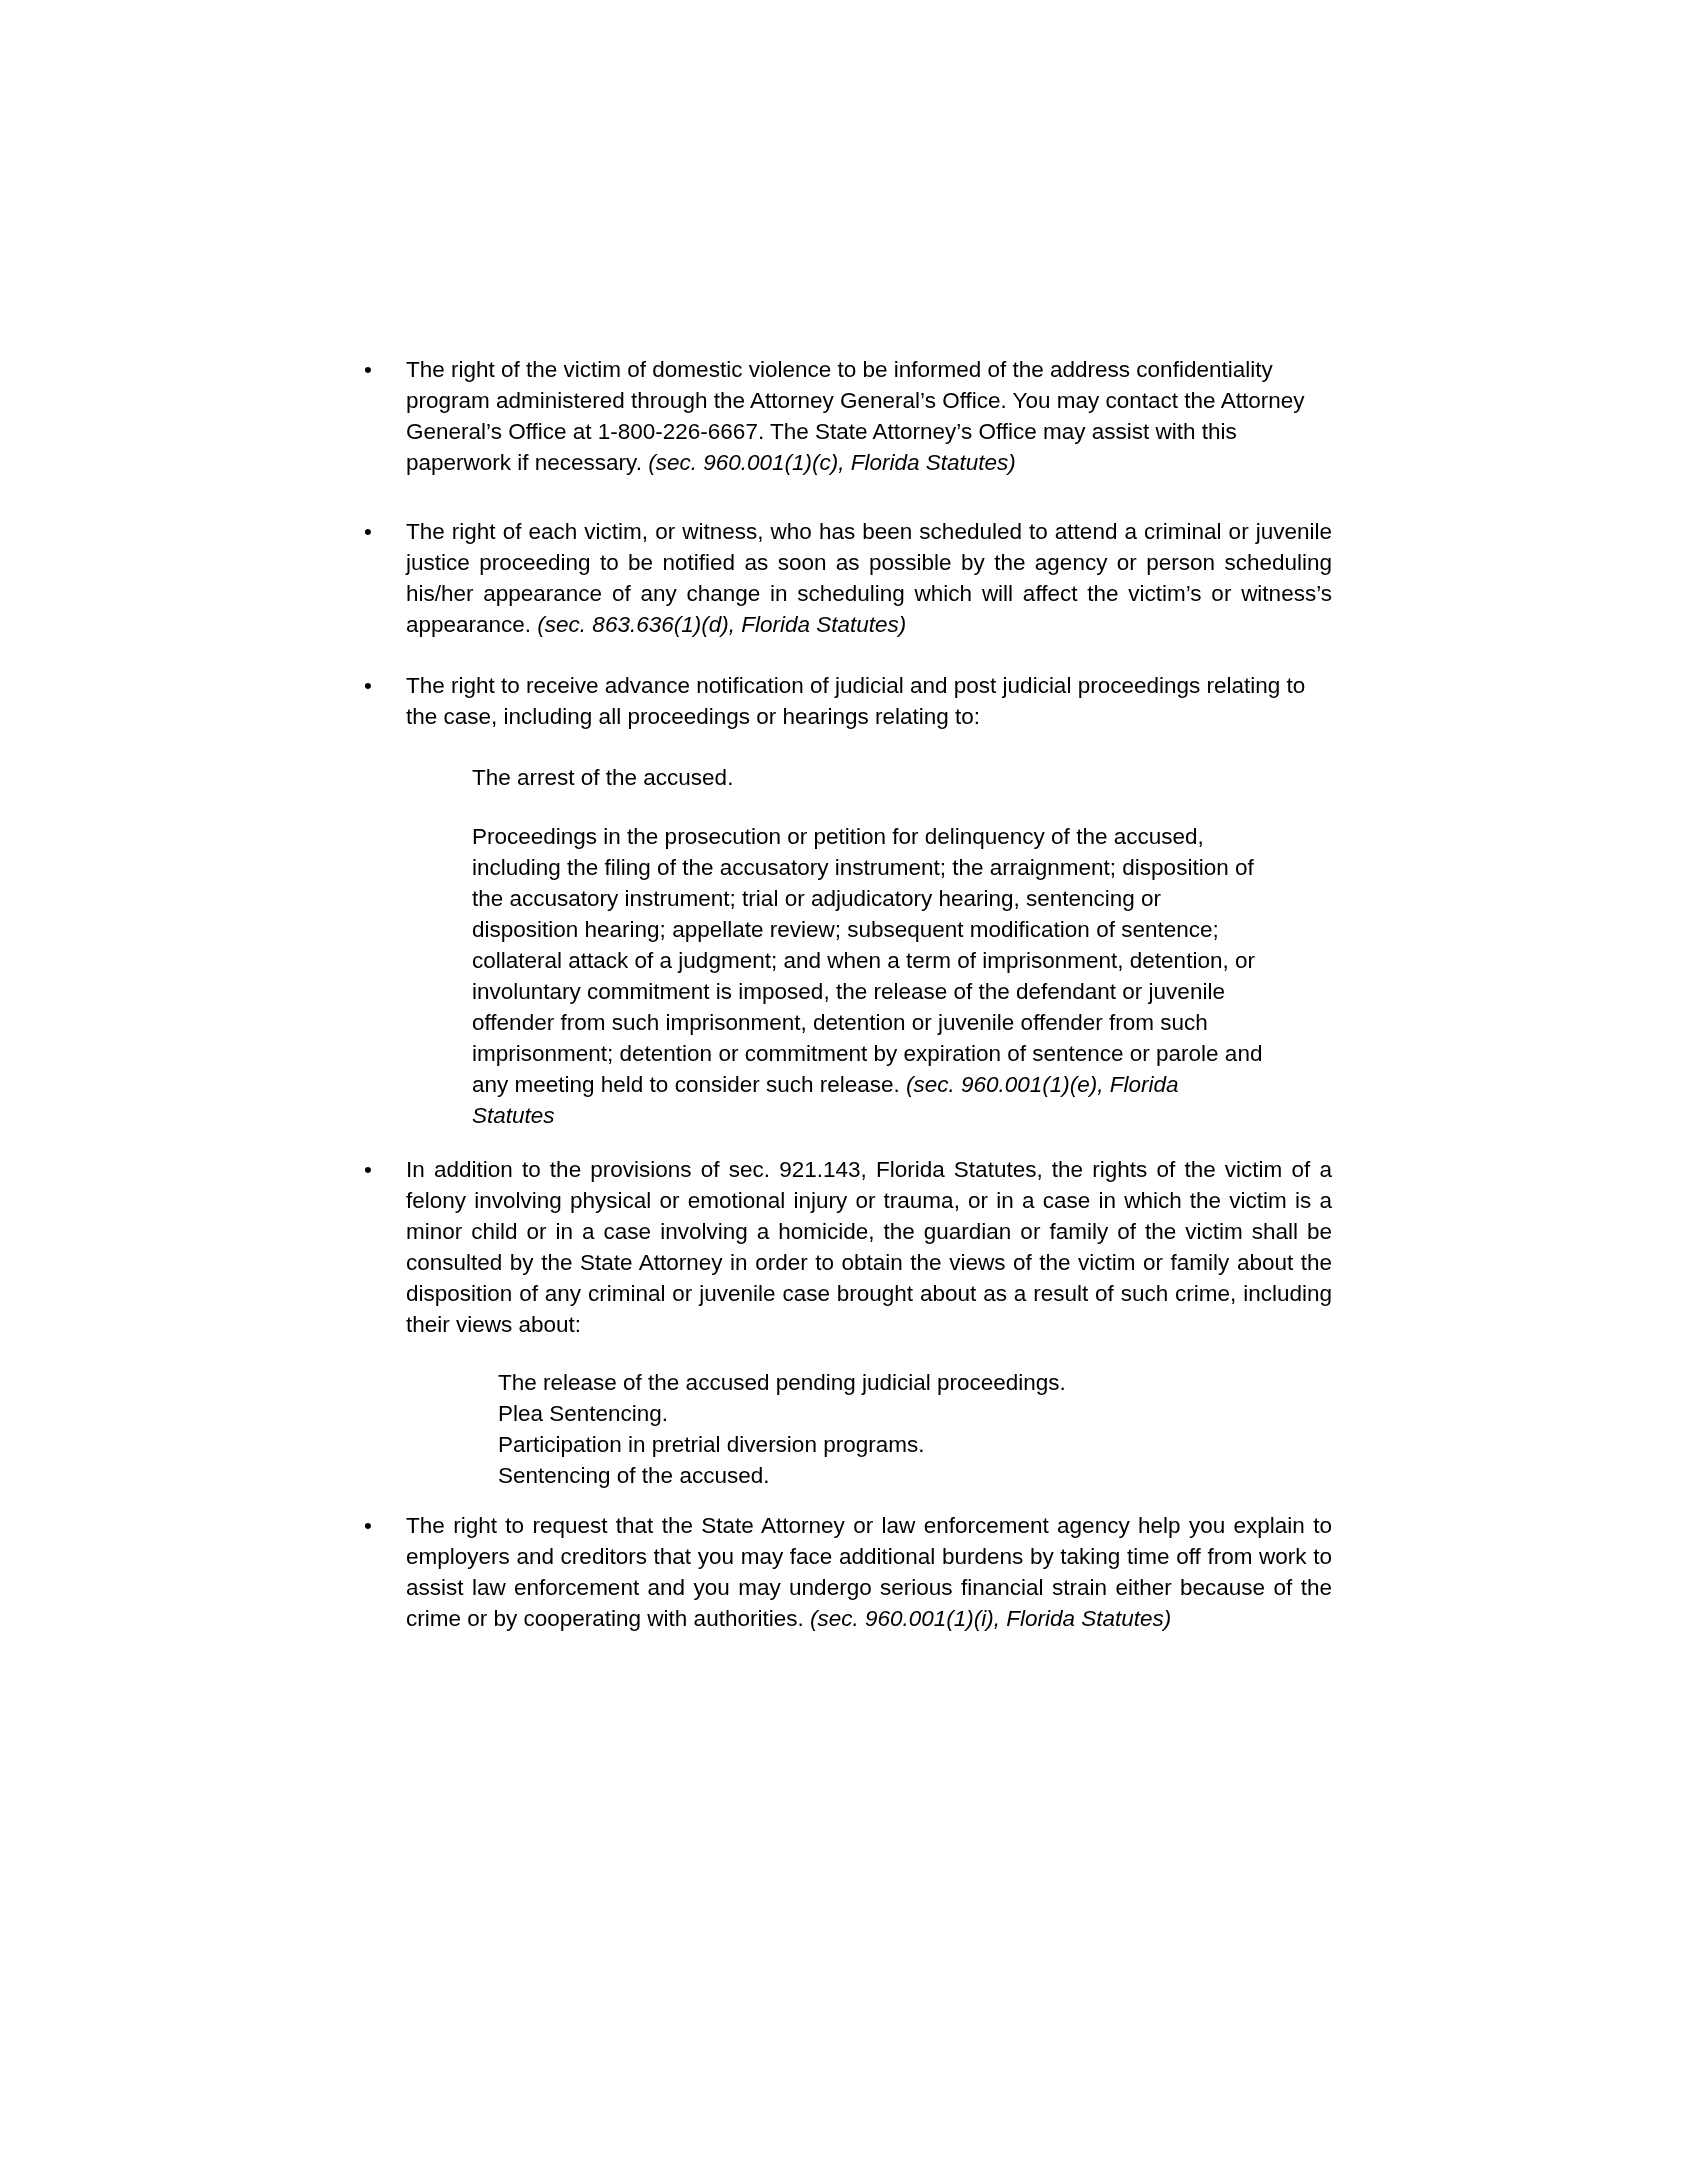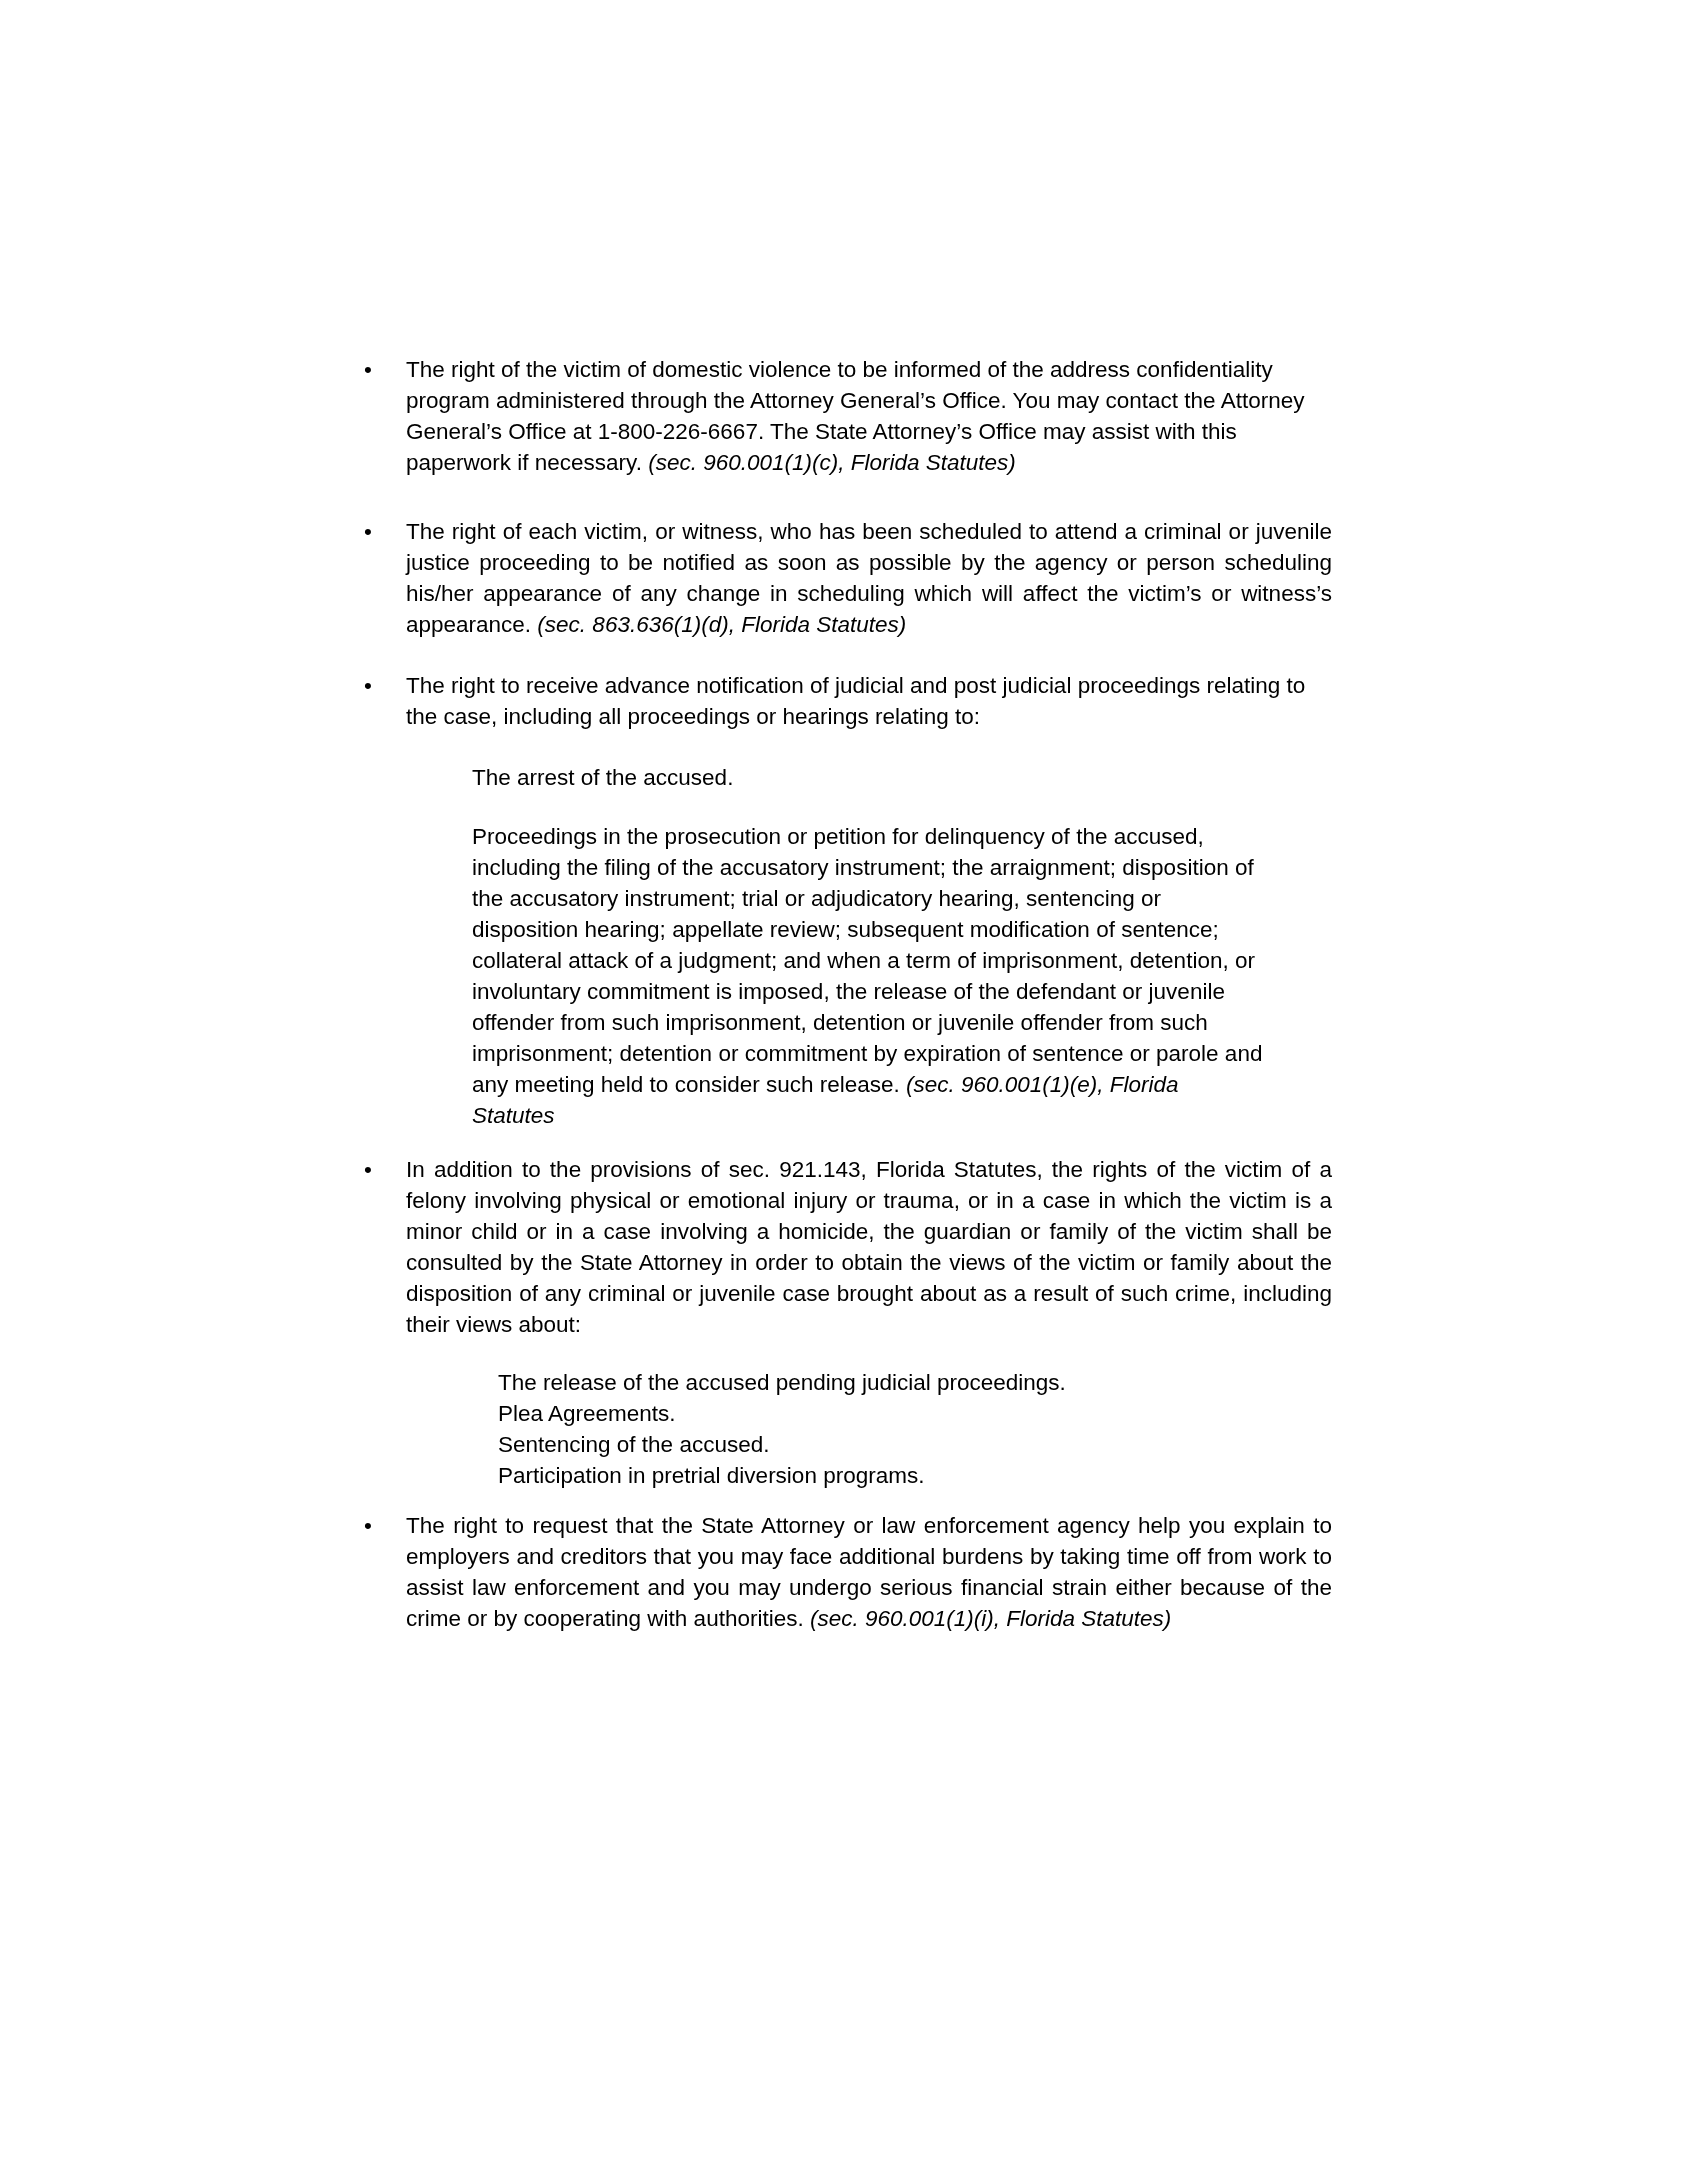--- a/index.html
+++ b/index.html
@@ -87,23 +87,23 @@
       <p class="para leftalign"><span>Proceedings in the prosecution or petition for delinquency of the accused, including the filing of the accusatory instrument; the arraignment; disposition of the accusatory instrument; trial or adjudicatory hearing, sentencing or disposition hearing; appellate review; subsequent modification of sentence; collateral attack of a judgment; and when a term of imprisonment, detention, or involuntary commitment is imposed, the release of the defendant or juvenile offender from such imprisonment, detention or juvenile offender from such imprisonment; detention or commitment by expiration of sentence or parole and any meeting held to consider such release. </span><span class="cite">(sec. 960.001(1)(e), Florida Statutes</span></p>
     </div>
 
     <div class="bullet-item mb41">
       <span class="bullet-marker">•</span>
       <p class="para justify"><span>In addition to the provisions of sec. 921.143, Florida Statutes, the rights of the victim of a felony involving physical or emotional injury or trauma, or in a case in which the victim is a minor child or in a case involving a homicide, the guardian or family of the victim shall be consulted by the State Attorney in order to obtain the views of the victim or family about the disposition of any criminal or juvenile case brought about as a result of such crime, including their views about:</span></p>
     </div>
 
     <div class="views-list mb28">
       <p class="para leftalign"><span>The release of the accused pending judicial proceedings.</span></p>
-      <p class="para leftalign"><span>Plea Agreements.</span></p>
+      <p class="para leftalign"><span>Plea Sentencing.</span></p>
+      <p class="para leftalign"><span>Participation in pretrial diversion programs.</span></p>
       <p class="para leftalign"><span>Sentencing of the accused.</span></p>
-      <p class="para leftalign"><span>Participation in pretrial diversion programs.</span></p>
     </div>
 
     <div class="bullet-item">
       <span class="bullet-marker">•</span>
       <p class="para justify"><span>The right to request that the State Attorney or law enforcement agency help you explain to employers and creditors that you may face additional burdens by taking time off from work to assist law enforcement and you may undergo serious financial strain either because of the crime or by cooperating with authorities. </span><span class="cite">(sec. 960.001(1)(i), Florida Statutes)</span></p>
     </div>
 
   </div>
 </div>
 

